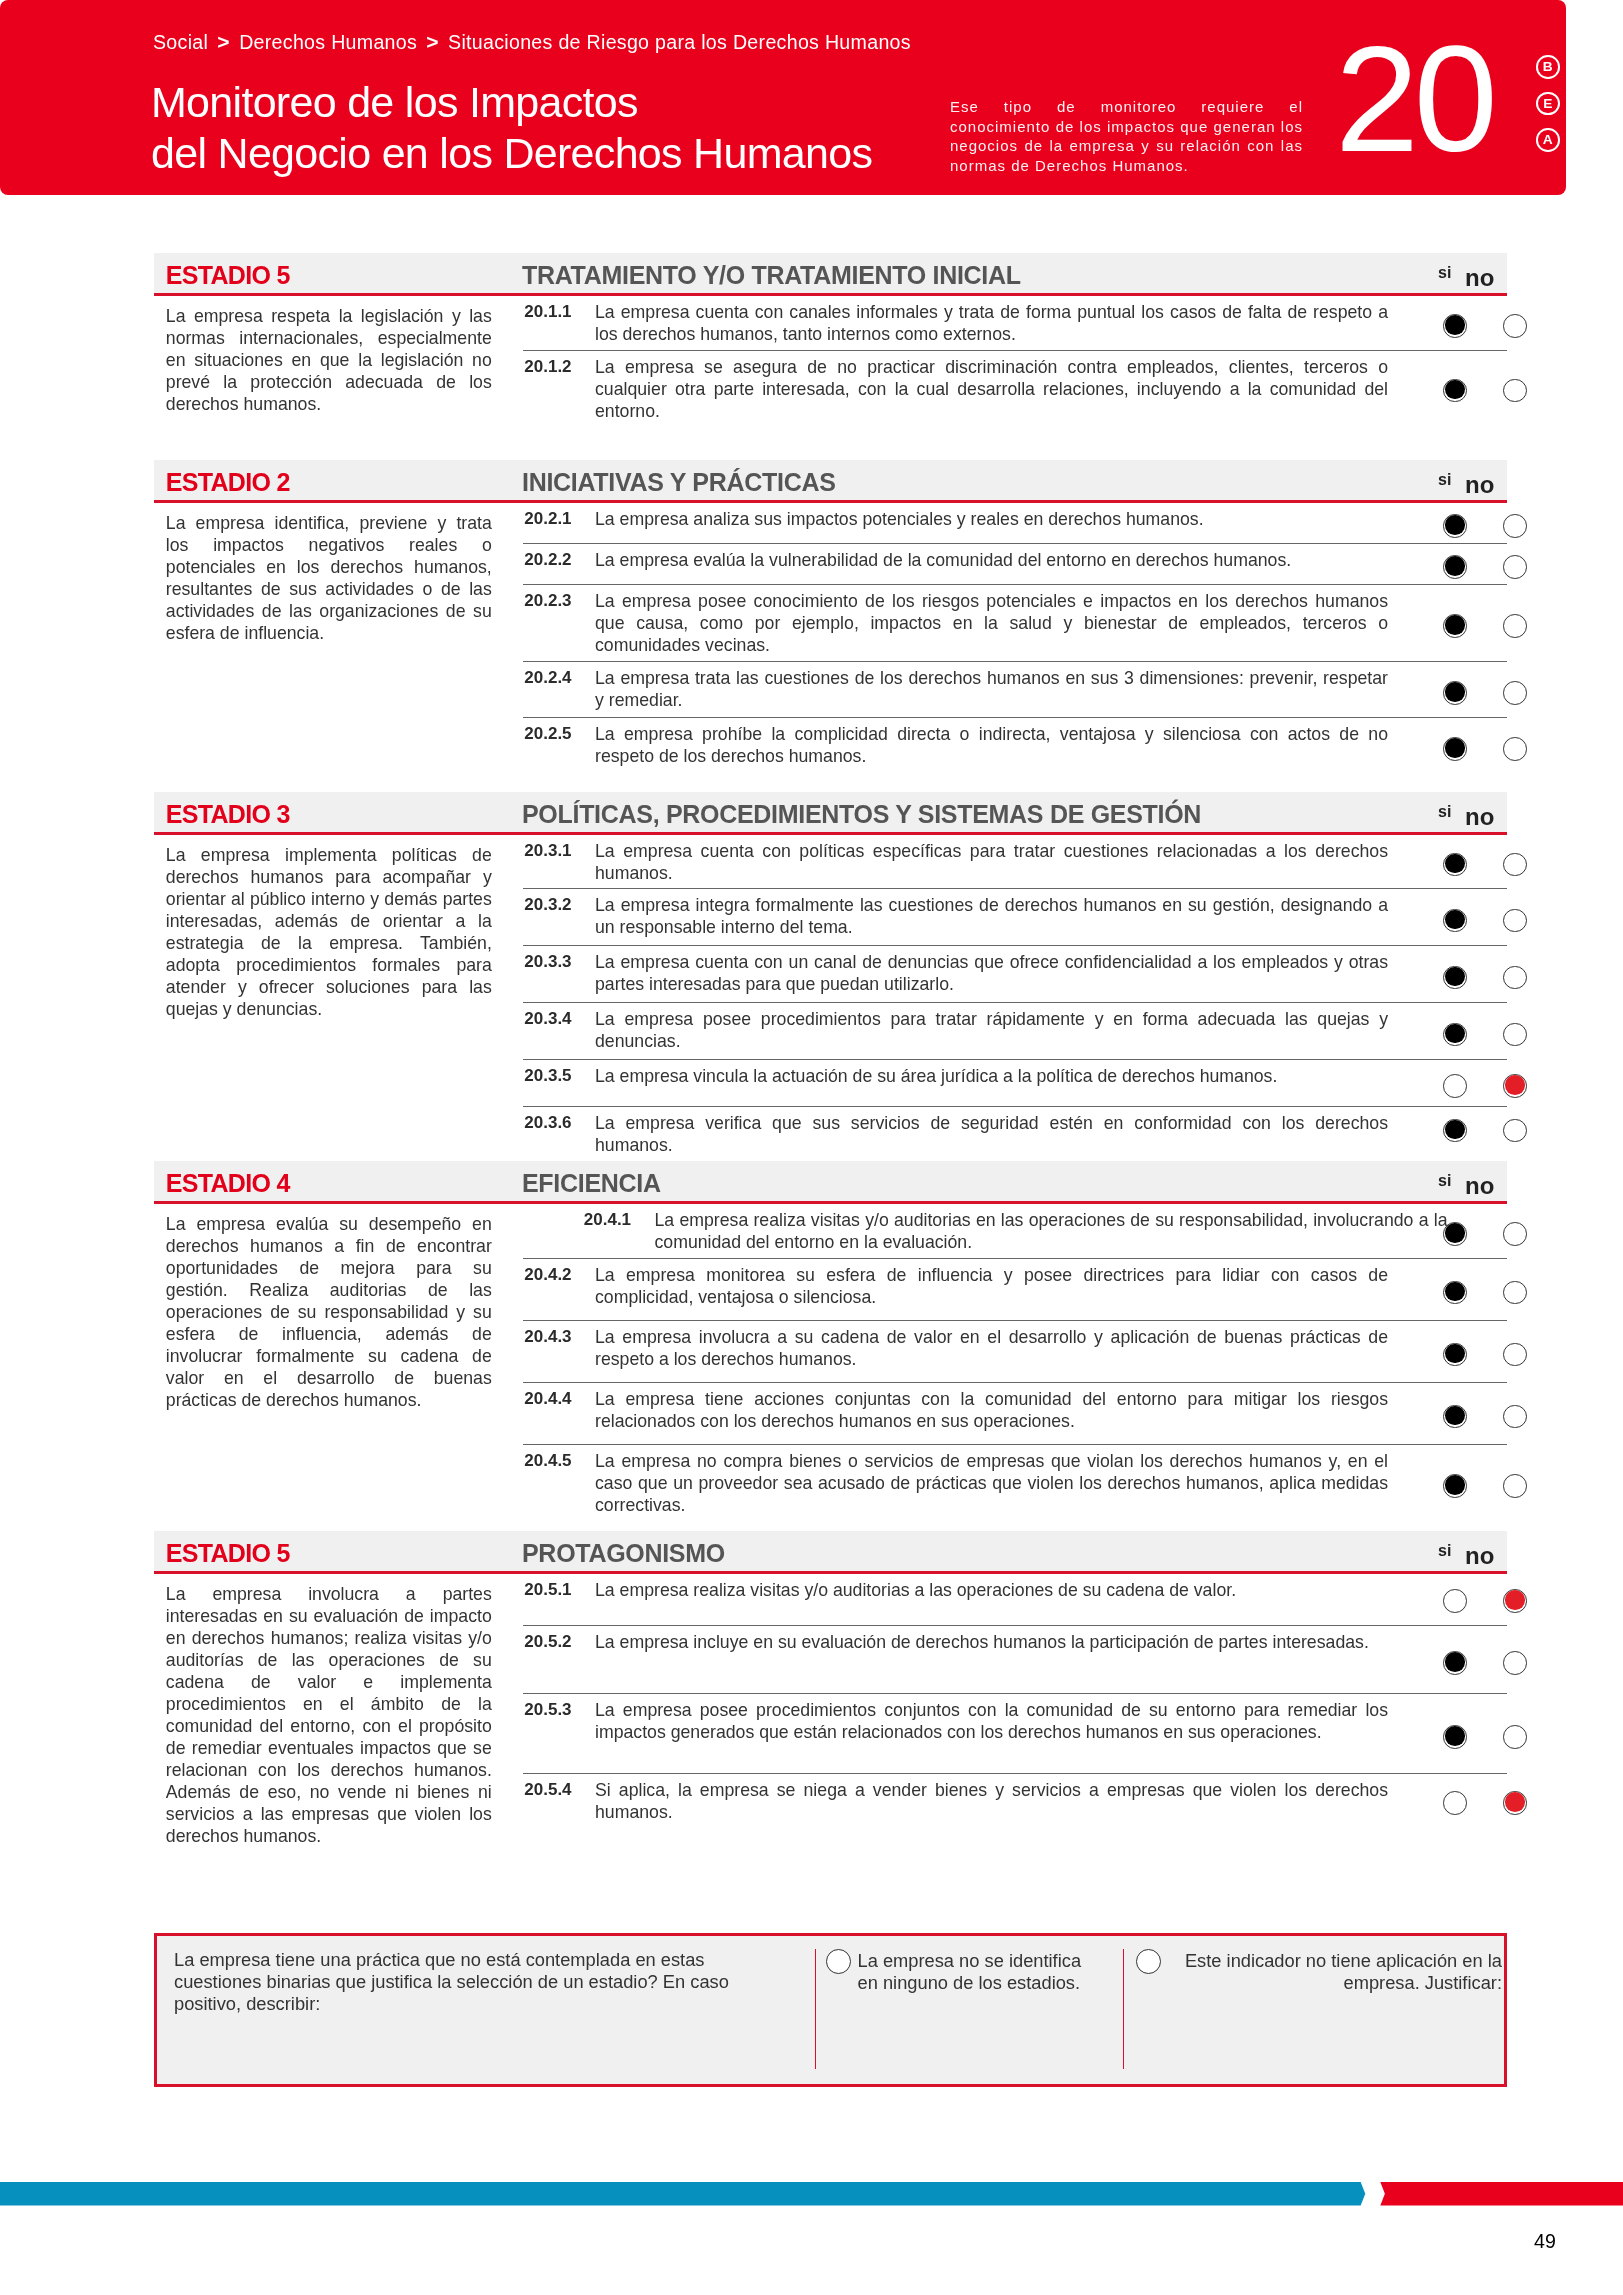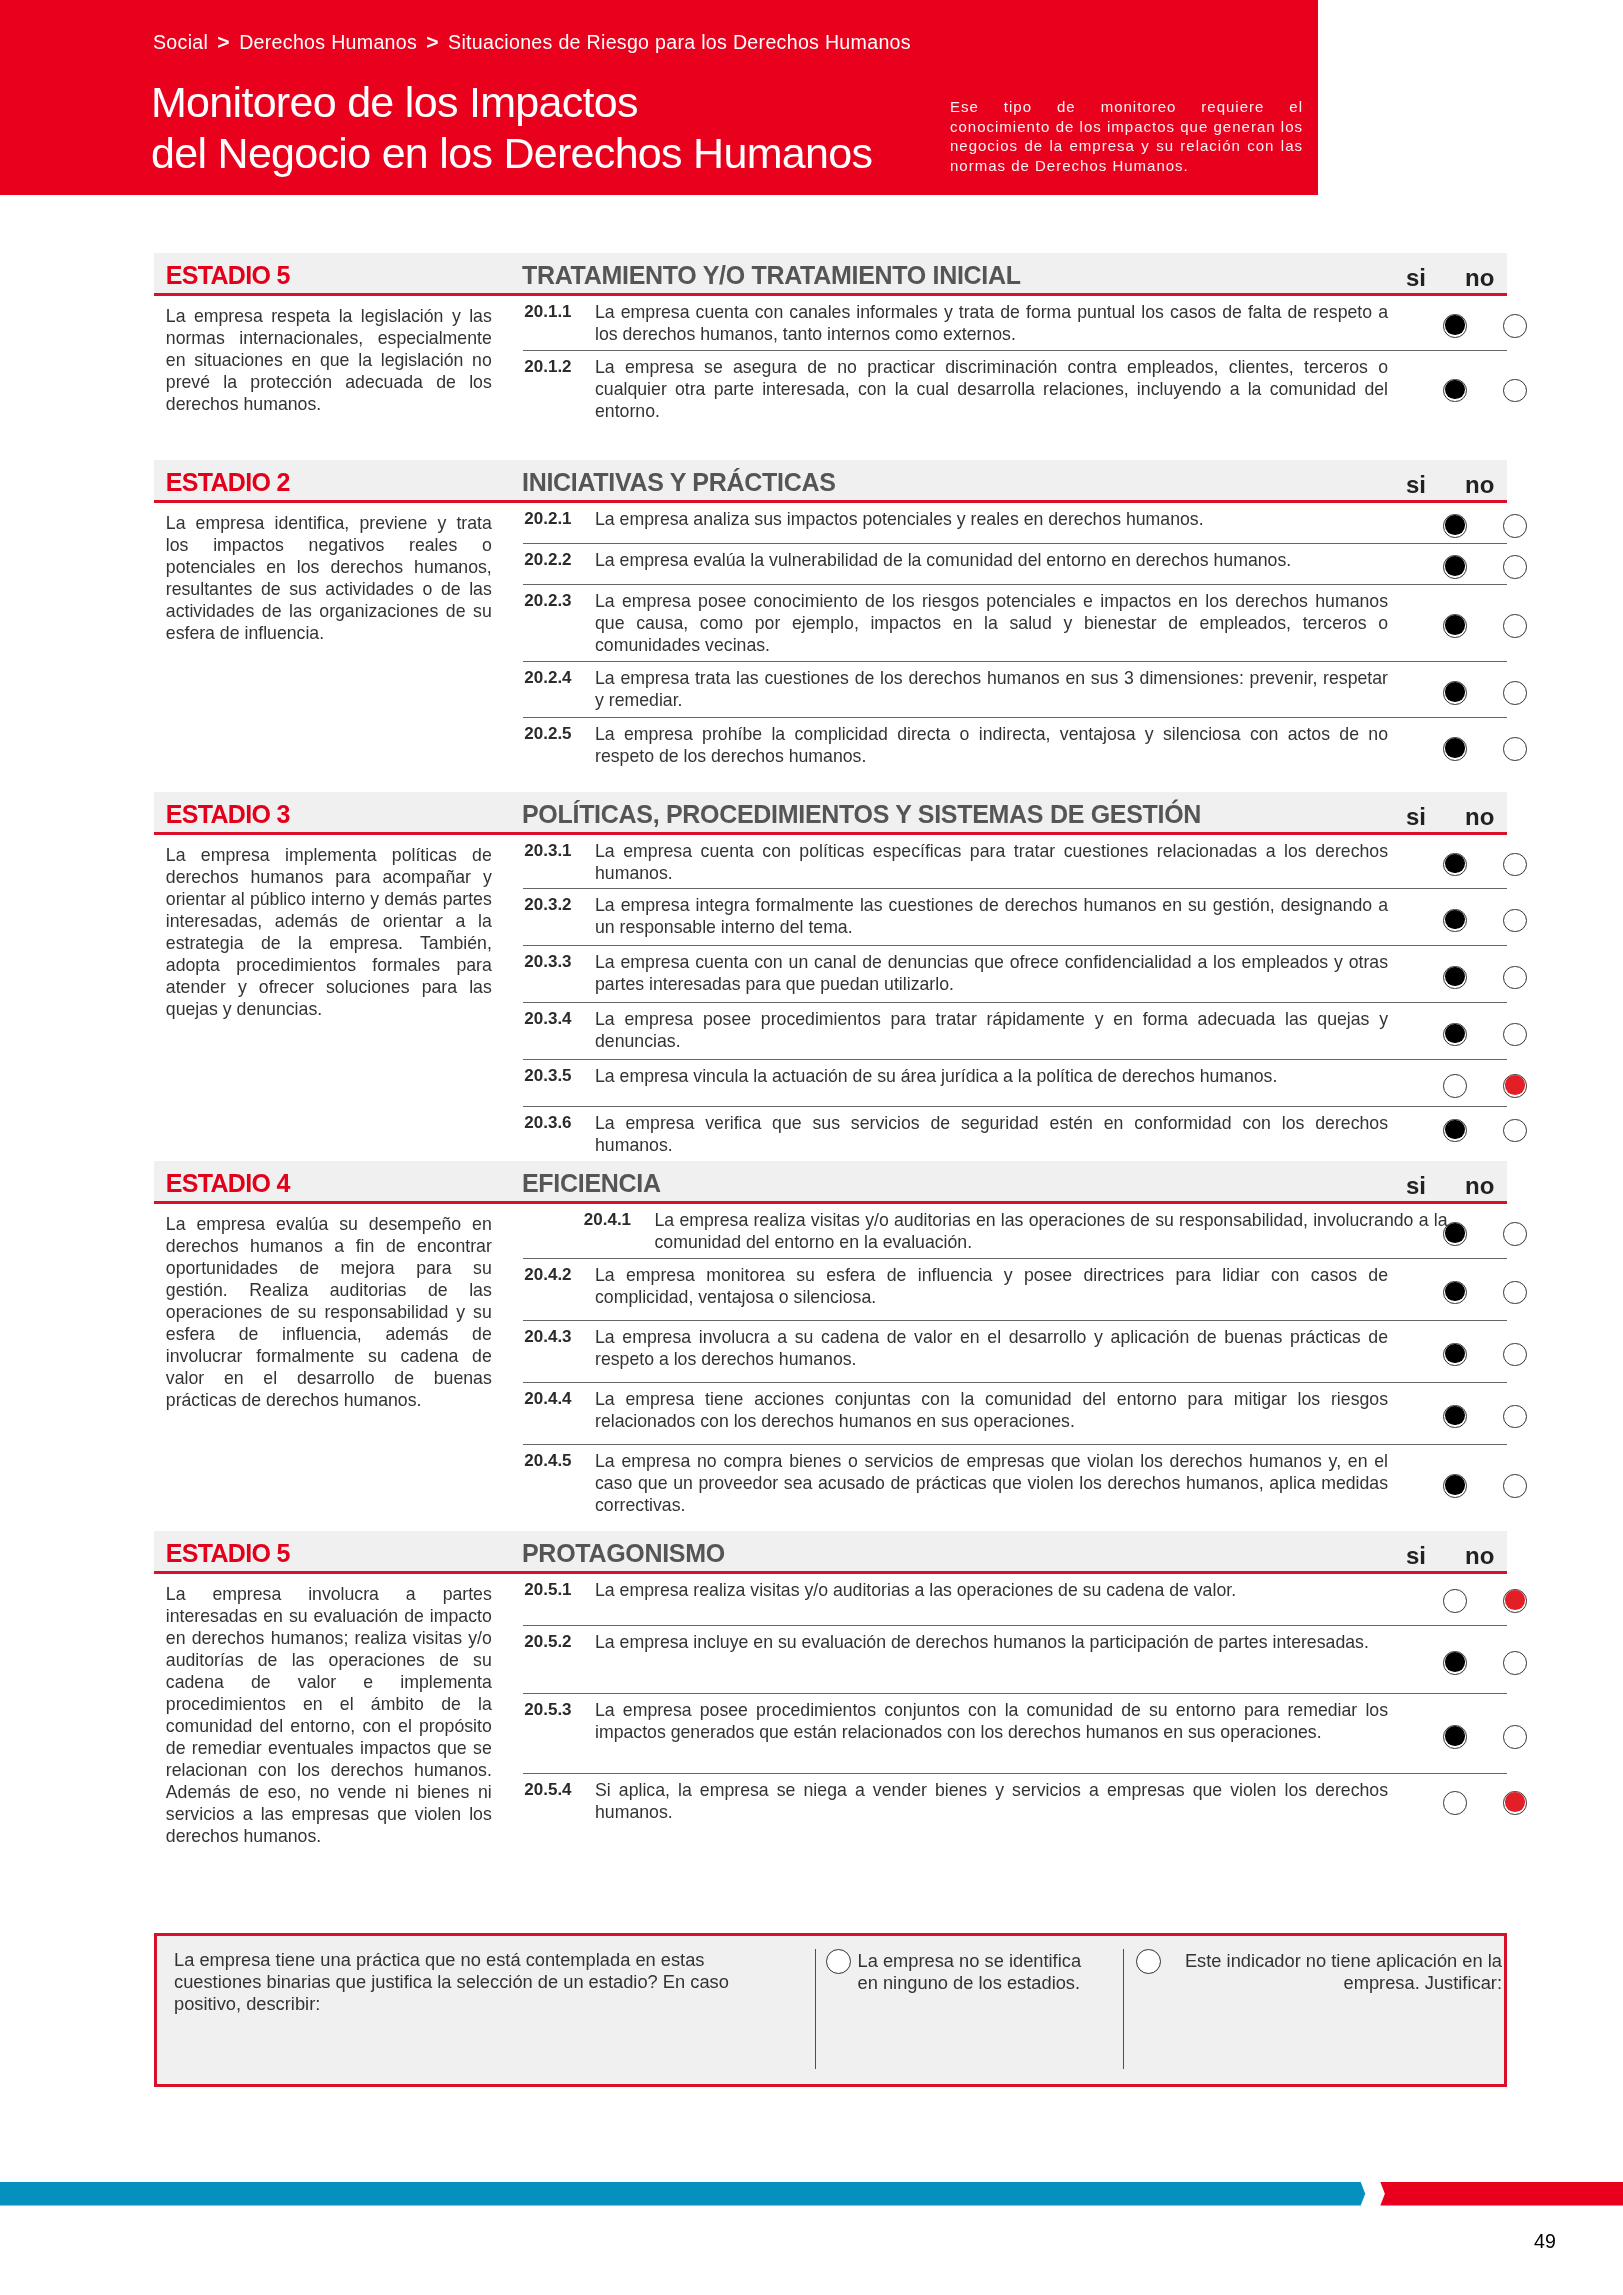--- a/index.html
+++ b/index.html
@@ -1,34 +1,34 @@
 <!DOCTYPE html>
 <html style="font-size:10.5px"><head>
 <meta charset="utf-8">
 <style>
   * { box-sizing: border-box; margin: 0; padding: 0; }
   html, body { width: 1623px; height: 2295px; background: #ffffff; overflow: hidden; }
   body { position: relative; font-family: "Liberation Sans", sans-serif; color: #2b2b2b; }
 
   
-  .header { position: absolute; left: 0; top: 0; width: 1318px; height: 195px; background: #e8001c; color: #fff; }
+  .header { position: absolute; left: 0; top: 0; width: 1566px; height: 195px; background: #e8001c; color: #fff; border-radius: 8px; }
   .breadcrumb { position: absolute; left: 153px; top: 30px; font-size: 19.6px; letter-spacing: 0.3px; display: flex; gap: 9.2px; align-items: center; white-space: nowrap; }
   .breadcrumb .sep { font-weight: bold; font-size: 21px; }
   .title { position: absolute; left: 151px; top: 77px; font-size: 43px; line-height: 51px; font-weight: normal; letter-spacing: -0.7px; }
   .subtitle { position: absolute; left: 950px; top: 97px; width: 353px; font-size: 15px; line-height: 19.6px; text-align: justify; letter-spacing: 1px; opacity: 0.95; }
   .bignum { position: absolute; left: 1335px; top: 19.6px; font-size: 151px; line-height: 157px; font-weight: normal; letter-spacing: -5.2px; }
   .badges { position: absolute; left: 1536px; top: 55px; display: flex; flex-direction: column; gap: 13px; }
   .badge { width: 23.6px; height: 23.6px; border: 2px solid #fff; border-radius: 50%; display: flex; align-items: center; justify-content: center; font-size: 13.7px; font-weight: bold; }
 
   
   .section { position: absolute; left: 154px; width: 1353px; }
   .sec-head { height: 43px; background: #f0f0f0; border-bottom: 3.9px solid #d8102a; position: relative; }
   .sec-head .stage { position: absolute; left: 11.8px; top: 7.9px; font-size: 25px; font-weight: bold; color: #e2001a; letter-spacing: -0.7px; }
   .sec-head .stitle { position: absolute; left: 368px; top: 7.9px; font-size: 25px; font-weight: bold; color: #555; letter-spacing: -0.3px; white-space: nowrap; }
-  .sec-head .si { position: absolute; left: 1252px; top: 10.5px; font-size: 24px; font-weight: bold; color: #222; }
+  .sec-head .si { position: absolute; left: 1284px; top: 10.5px; font-size: 16px; font-weight: bold; color: #222; }
   .sec-head .no { position: absolute; left: 1311px; top: 10.5px; font-size: 24px; font-weight: bold; color: #222; }
   .sec-body { position: relative; display: flex; }
   .desc { width: 326px; margin-left: 11.8px; margin-top: 9.2px; font-size: 17.7px; line-height: 22px; text-align: justify; color: #333; }
   .items { position: absolute; left: 369px; top: 0; width: 984px; }
   .item { position: relative; display: flex; padding: 5.2px 0 7.9px 0; border-bottom: 1.3px solid #666; }
   .item:last-child { border-bottom: none; }
   .item .num { width: 72px; font-size: 17px; font-weight: bold; color: #2b2b2b; padding-left: 1.3px; padding-top: 1.3px; }
   .item .txt { width: 793px; font-size: 17.7px; line-height: 22px; text-align: justify; color: #333; }
   .radio { position: absolute; width: 23.6px; height: 23.6px; border: 1.3px solid #333; border-radius: 50%; background: #fff; cursor: pointer; }
   .radio.si { left: 920px; }

